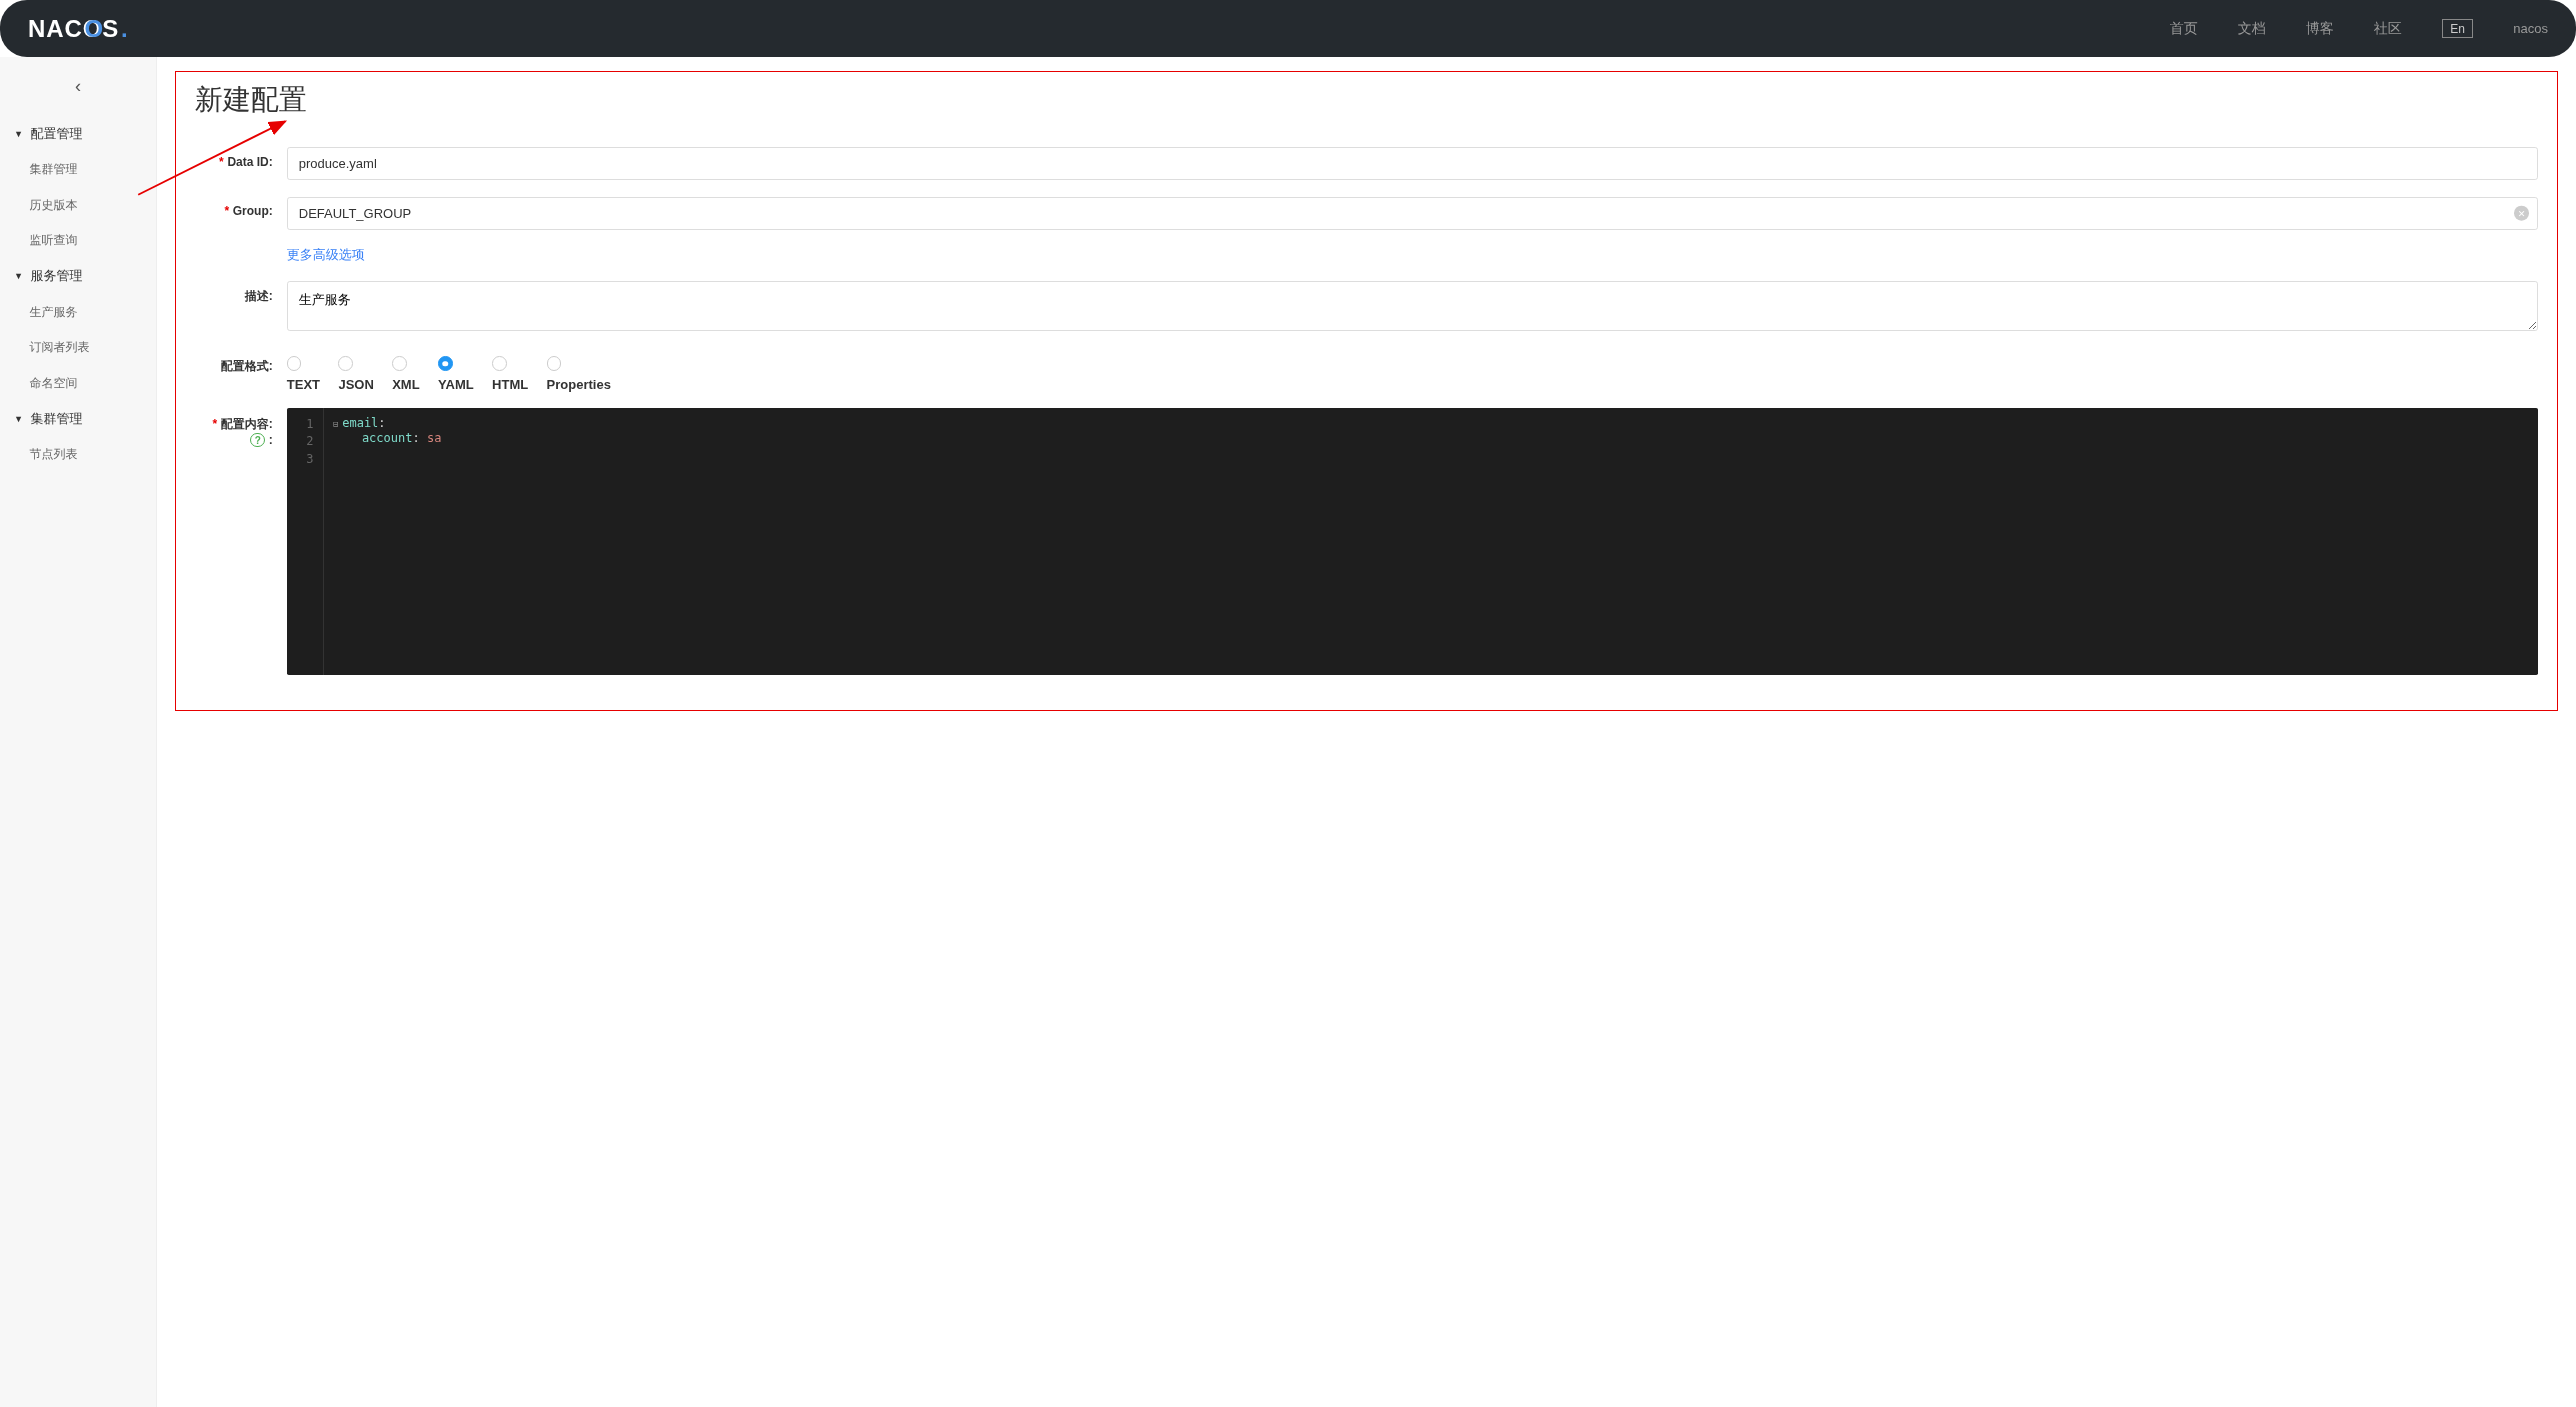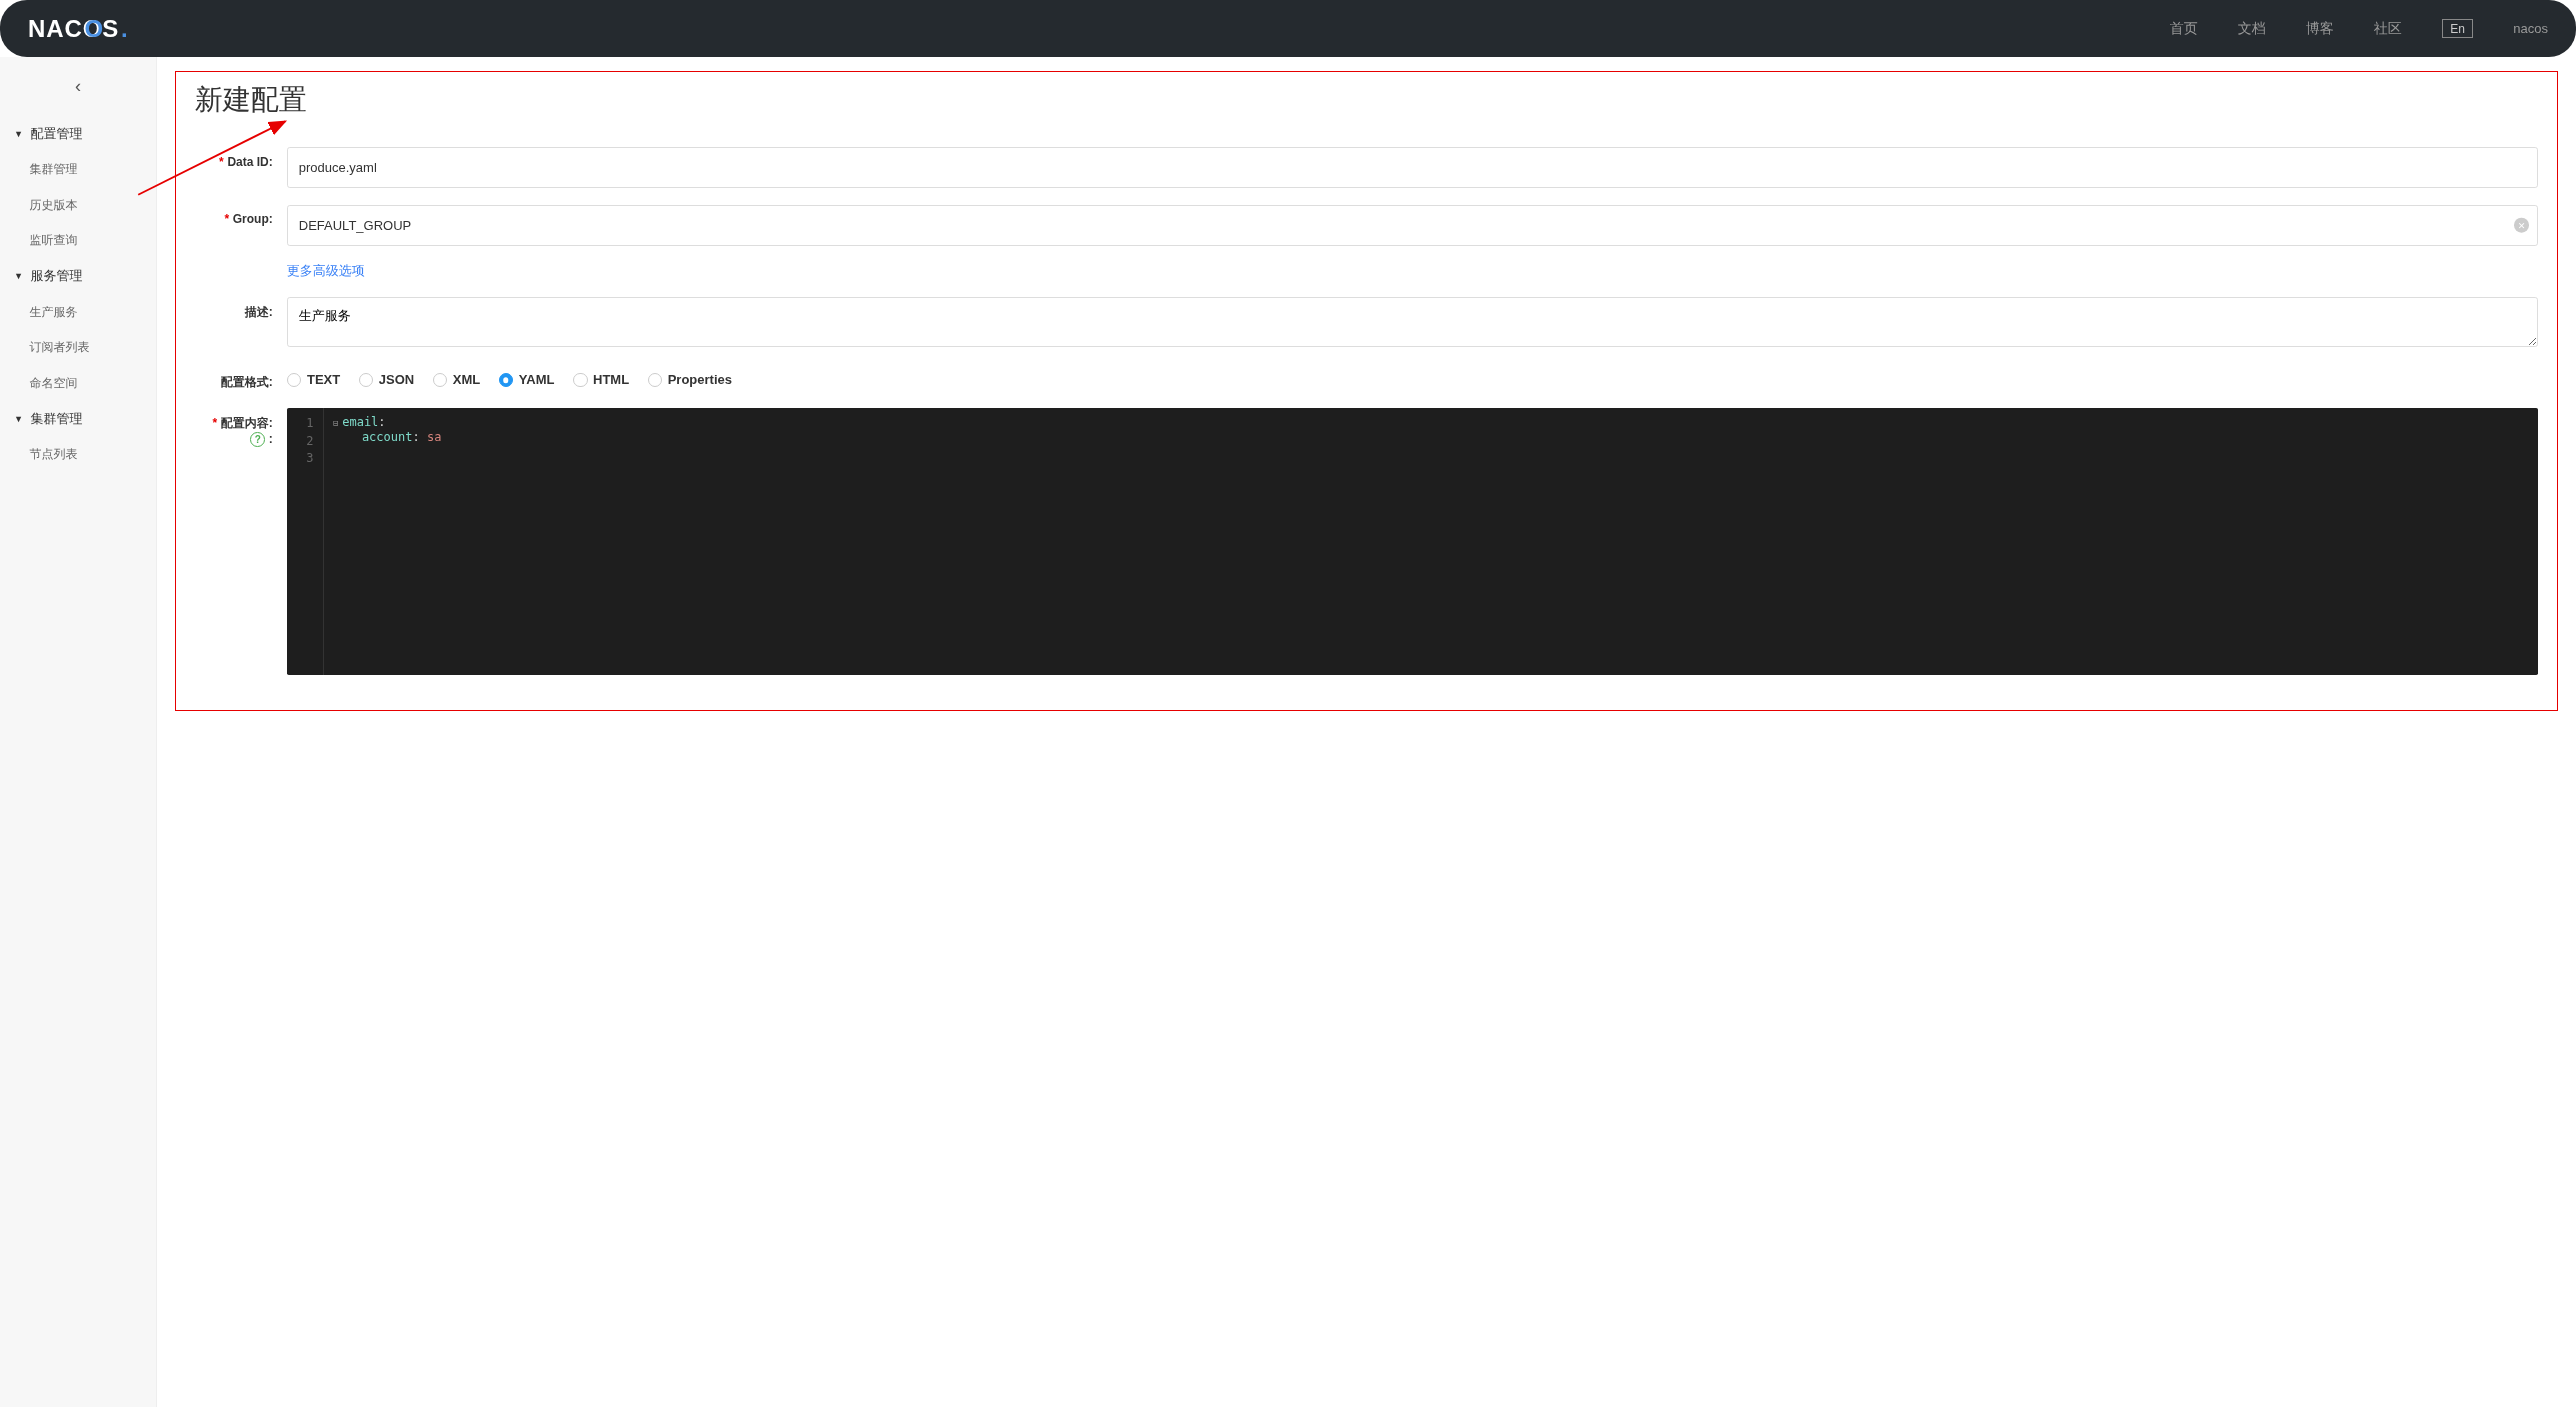--- a/index.html
+++ b/index.html
@@ -25,28 +25,28 @@
 .main { flex: 1; padding: 14px 18.4px; position: relative; }
 .highlight-box { border: 1.8px solid #e60000; padding: 9.2px 18.4px 18.4px; position: relative; }
 .page-title { font-size: 28px; font-weight: normal; margin-bottom: 28px; color: #333; }
 
 .arrow-svg { position: absolute; top: 55px; left: -28px; width: 184px; height: 92px; pointer-events: none; }
 
 .form-row { display: flex; align-items: flex-start; margin-bottom: 16.6px; }
 .form-label { width: 92px; text-align: right; padding-right: 14px; font-size: 12px; color: #333; padding-top: 7.4px; font-weight: bold; }
 .required { color: #e60000; margin-right: 3.7px; }
 .form-control { flex: 1; }
-.input-text { width: 100%; height: 41px; border: 0.9px solid #ddd; border-radius: 2.8px; padding: 0 11px; font-size: 13px; color: #333; }
+.input-text { width: 100%; height: 33px; border: 0.9px solid #ddd; border-radius: 2.8px; padding: 0 11px; font-size: 13px; color: #333; }
 .input-group { position: relative; }
 .clear-icon { position: absolute; right: 9.2px; top: 50%; transform: translateY(-50%); width: 14.7px; height: 14.7px; background: #ccc; border-radius: 50%; display: flex; align-items: center; justify-content: center; color: #fff; font-size: 9.2px; cursor: pointer; }
 .textarea { width: 100%; min-height: 39px; border: 0.9px solid #ddd; border-radius: 2.8px; padding: 9.2px 11px; font-size: 13px; resize: vertical; font-family: inherit; }
 .link-text { color: #3b82f6; font-size: 13px; cursor: pointer; }
 
 .radio-group { display: flex; gap: 18.4px; align-items: center; padding-top: 5.5px; }
-.radio-item { display: flex; align-items: flex-end; gap: 5.5px; cursor: pointer; }
+.radio-item { display: flex; align-items: flex-start; gap: 5.5px; cursor: pointer; flex-direction: column; }
 .radio-circle { width: 14.7px; height: 14.7px; border: 0.9px solid #ccc; border-radius: 50%; display: inline-block; position: relative; }
 .radio-circle.checked { border-color: #2196f3; background: #2196f3; }
 .radio-circle.checked::after { content: ''; position: absolute; width: 5.5px; height: 5.5px; background: #fff; border-radius: 50%; top: 50%; left: 50%; transform: translate(-50%, -50%); }
 .radio-label { font-size: 13px; color: #333; font-weight: bold; }
 
 .help-icon { display: inline-block; width: 14.7px; height: 14.7px; border: 0.9px solid #4caf50; color: #4caf50; border-radius: 50%; text-align: center; line-height: 13px; font-size: 10px; margin: 0 3.7px; }
 
 .code-editor { flex: 1; background: #1e1e1e; border-radius: 1.8px; min-height: 267px; font-family: Consolas, Monaco, monospace; font-size: 12px; display: flex; }
 .gutter { width: 37px; padding: 7.4px 9.2px 7.4px 0; text-align: right; color: #666; border-right: 0.9px solid #333; }
 .gutter-line { line-height: 17.5px; }

